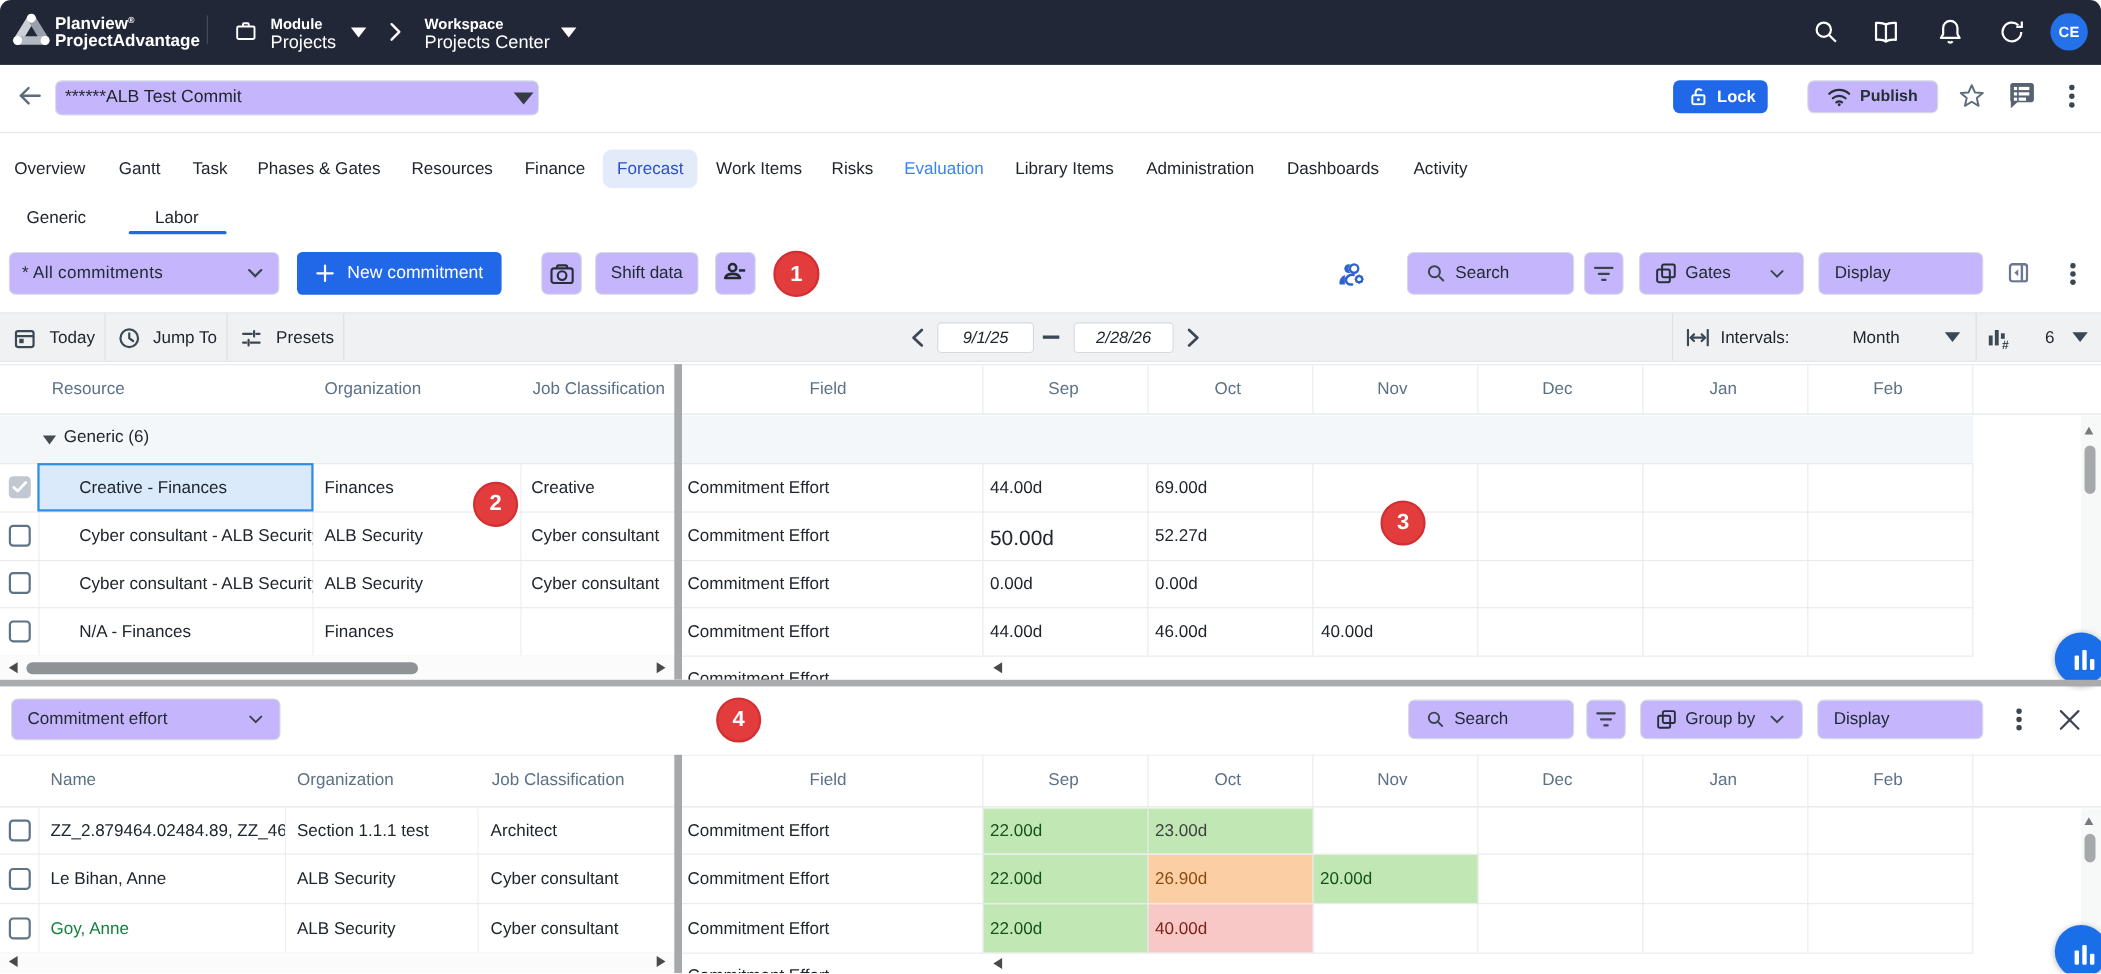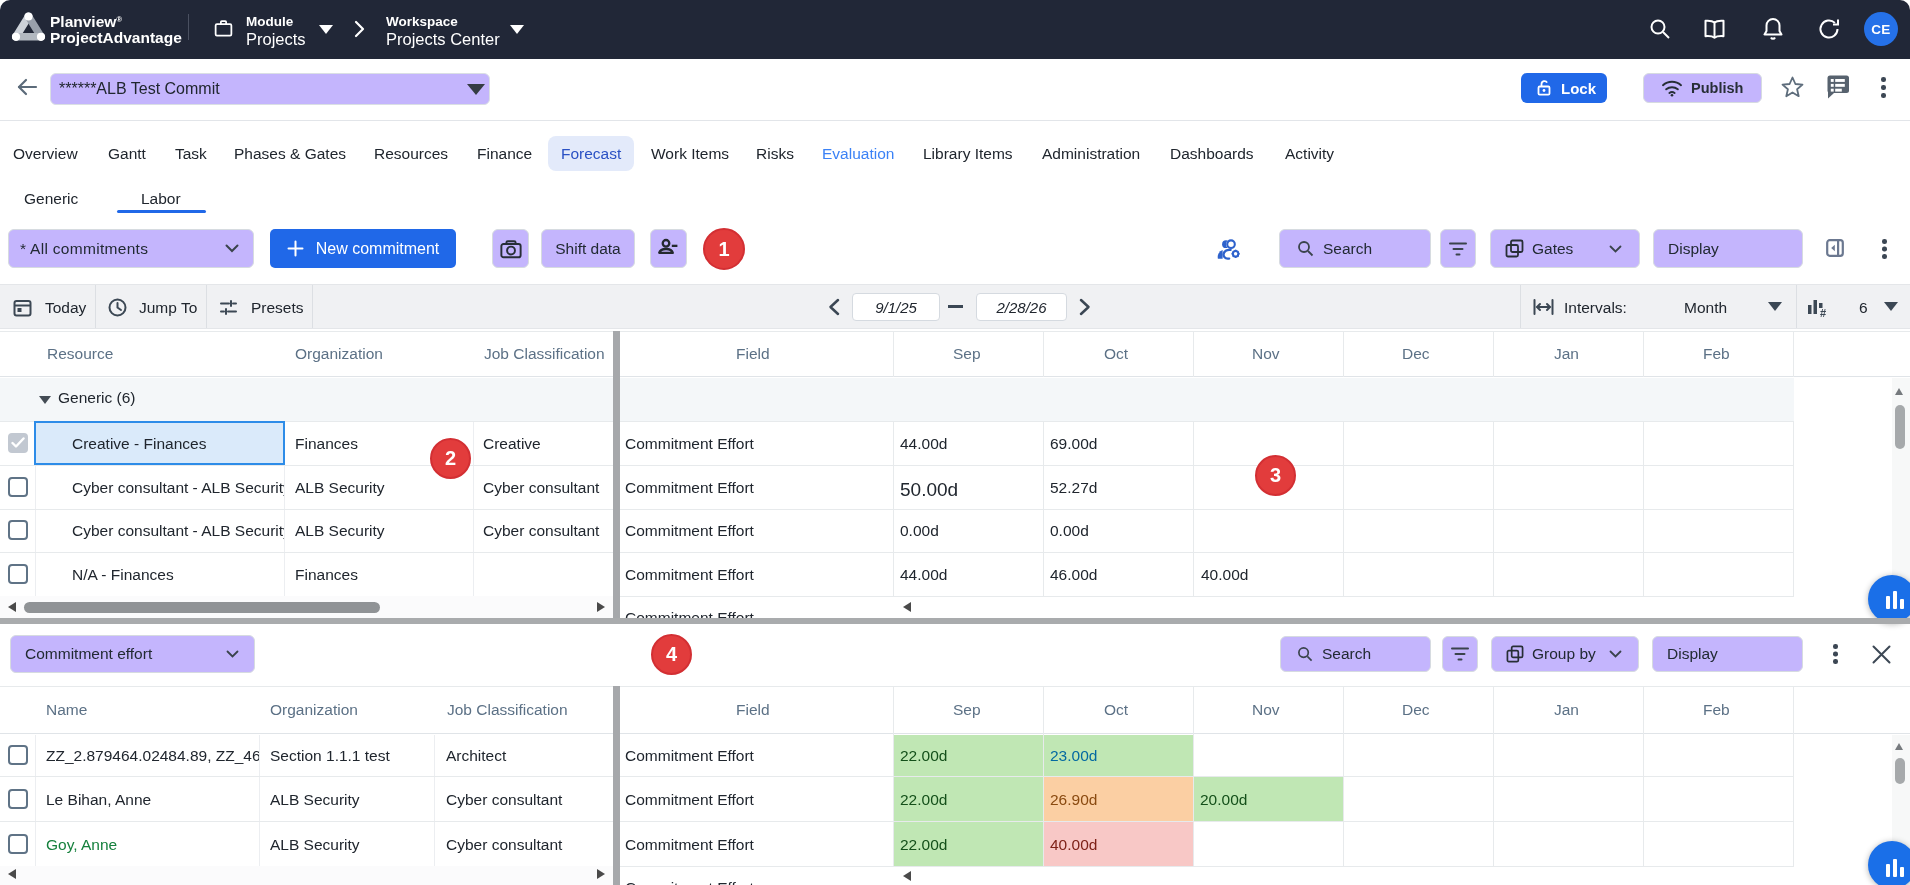--- a/index.html
+++ b/index.html
@@ -446,21 +446,21 @@
 
   <div class="abs" style="left:8px;top:59px;width:20px;height:20px;background:#fff;border:2px solid #5f7386;border-radius:4px;"></div>
   <div class="abs" style="left:8px;top:103px;width:20px;height:20px;background:#fff;border:2px solid #5f7386;border-radius:4px;"></div>
   <div class="abs" style="left:8px;top:148px;width:20px;height:20px;background:#fff;border:2px solid #5f7386;border-radius:4px;"></div>
 
   <div class="abs lbl" style="left:46px;top:61px;width:213px;overflow:hidden;font-size:15.5px;color:#20262e;">ZZ_2.879464.02484.89, ZZ_4649.2</div>
   <div class="lbl" style="left:270px;top:61px;font-size:15.5px;color:#20262e;">Section 1.1.1 test</div>
   <div class="lbl" style="left:446px;top:61px;font-size:15.5px;color:#20262e;">Architect</div>
   <div class="lbl" style="left:625px;top:61px;font-size:15.5px;color:#20262e;">Commitment Effort</div>
   <div class="lbl" style="left:900px;top:61px;font-size:15.5px;color:#14501a;">22.00d</div>
-  <div class="lbl" style="left:1050px;top:61px;font-size:15.5px;color:#0369a1;">23.00d</div>
+  <div class="lbl" style="left:1050px;top:61px;font-size:15.5px;color:#404040;">23.00d</div>
 
   <div class="lbl" style="left:46px;top:105px;font-size:15.5px;color:#20262e;">Le Bihan, Anne</div>
   <div class="lbl" style="left:270px;top:105px;font-size:15.5px;color:#20262e;">ALB Security</div>
   <div class="lbl" style="left:446px;top:105px;font-size:15.5px;color:#20262e;">Cyber consultant</div>
   <div class="lbl" style="left:625px;top:105px;font-size:15.5px;color:#20262e;">Commitment Effort</div>
   <div class="lbl" style="left:900px;top:105px;font-size:15.5px;color:#14501a;">22.00d</div>
   <div class="lbl" style="left:1050px;top:105px;font-size:15.5px;color:#8a4a10;">26.90d</div>
   <div class="lbl" style="left:1200px;top:105px;font-size:15.5px;color:#14501a;">20.00d</div>
 
   <div class="lbl" style="left:46px;top:150px;font-size:15.5px;color:#15803d;">Goy, Anne</div>

